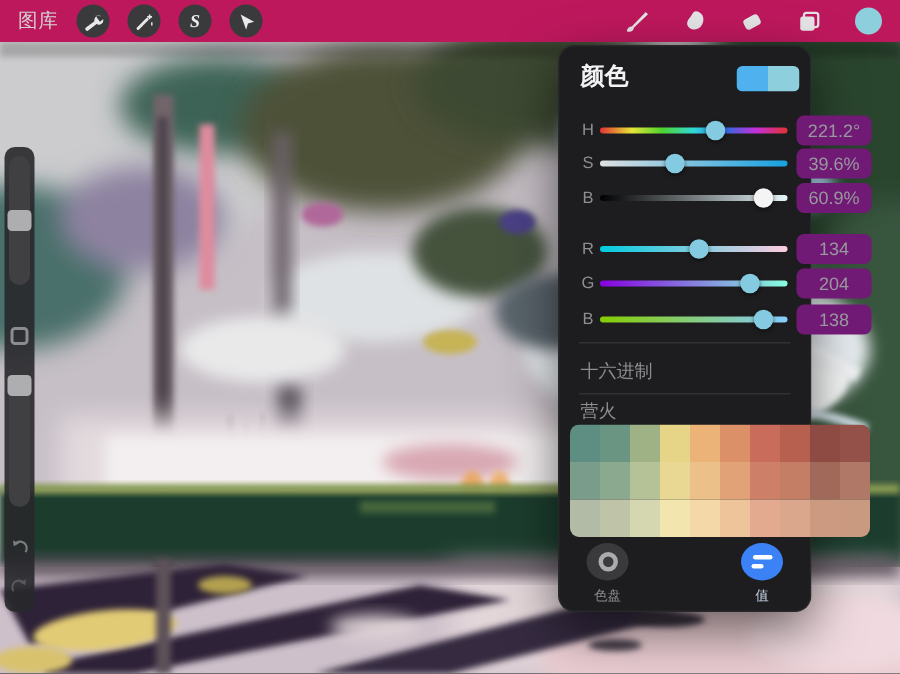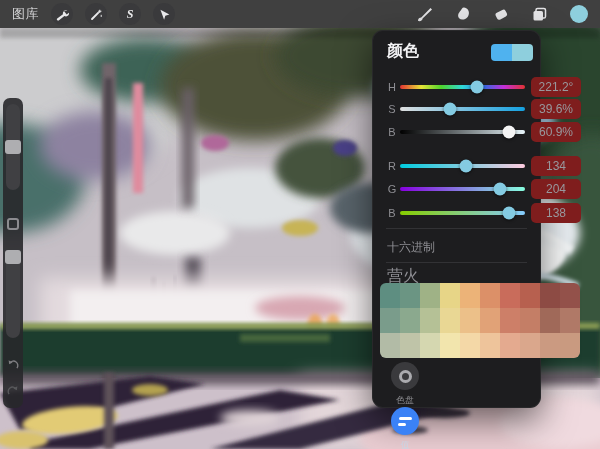--- a/index.html
+++ b/index.html
@@ -1,21 +1,21 @@
 <!DOCTYPE html>
 <html><head>
 <meta charset="utf-8">
 <style>
   * { margin:0; padding:0; box-sizing:border-box; }
   html,body { width:600px; height:449px; background:#161618; overflow:hidden;
     font-family:"Liberation Sans", sans-serif; }
   #app { position:relative; width:600px; height:449px; overflow:hidden; background:#c6bfc6;}
 
   
-  .topbar { position:absolute; left:0; top:0; width:600px; height:28px; background:#404040;
+  .topbar { position:absolute; left:0; top:0; width:600px; height:28px; background:#be185d;
     display:flex; align-items:center; justify-content:space-between; z-index:40; }
   .tb-left { display:flex; align-items:center; gap:12px; padding-left:12px; }
   .tb-right { display:flex; align-items:center; gap:22px; padding-right:12px; }
   .gallery { color:#d2d2d4; font-size:13px; letter-spacing:.5px; cursor:default; }
   .tool-circle { width:22px; height:22px; border-radius:50%; background:#3a3a3c; border:none;
     display:flex; align-items:center; justify-content:center; padding:0; cursor:pointer; }
   .tool-circle svg { display:block; }
   .sel-s { color:#ececee; font-size:12px; font-style:italic; font-family:"Liberation Serif",serif; font-weight:bold; }
   .tb-icon { display:flex; align-items:center; justify-content:center; background:none; border:none; padding:0; cursor:pointer;}
   .color-dot { width:18px; height:18px; border-radius:50%; cursor:pointer; }
@@ -42,42 +42,42 @@
   .panel-title { position:absolute; left:14px; top:10px; color:#f2f2f4; font-size:16px; font-weight:bold; }
   .cur-swatch { position:absolute; right:7px; top:13px; width:42px; height:17px; border-radius:4px;
     overflow:hidden; display:flex; cursor:pointer; }
   .cur-swatch div { flex:1; }
 
   .sl-label { position:absolute; left:13px; width:12px; text-align:center; color:#8e8e93; font-size:11px; }
   .slider { position:absolute; left:27px; width:125px; height:22px; cursor:pointer; }
   .track { position:absolute; left:0; right:0; top:50%; height:4px; transform:translateY(-50%); border-radius:2px; }
   .thumb { position:absolute; top:50%; width:13px; height:13px; border-radius:50%;
     transform:translate(-50%,-50%); box-shadow:0 1px 3px rgba(0,0,0,.6); cursor:pointer; }
-  .vbox { position:absolute; left:158px; width:50px; height:20px; background:#7f1d1d; border-radius:5px;
+  .vbox { position:absolute; left:158px; width:50px; height:20px; background:#701a75; border-radius:5px;
     color:#98989d; font-size:12px; display:flex; align-items:center; justify-content:center; cursor:pointer; }
 
   .g-h  { background:linear-gradient(to right,#e23232,#e7e437 17%,#4ed42c 33%,#2fd9d9 50%,#2f6ae0 67%,#c32fd9 83%,#e23232); }
   .g-s  { background:linear-gradient(to right,#dfdfdf,#14a1e0); }
   .g-b  { background:linear-gradient(to right,#000,#e7f5fa); }
   .g-r  { background:linear-gradient(to right,#00ccdf,#ffccdf); }
   .g-g  { background:linear-gradient(to right,#8600df,#86ffdf); }
   .g-b2 { background:linear-gradient(to right,#86cc00,#86ccff); }
   .t-blue { background:#84cbe2; } .t-white { background:#f4f4f4; }
 
   .divider { position:absolute; left:13px; right:13px; height:1px; background:#323235; }
   .hex-label { position:absolute; left:14px; top:208px; color:#8e8e93; font-size:12px; }
   .hex-box { position:absolute; left:139px; top:204px; width:70px; height:22px; background:#39393c;
     border-radius:5px; color:#98989d; font-size:12px; display:flex; align-items:center; justify-content:center; cursor:pointer;}
-  .pal-name { position:absolute; left:14px; top:235px; color:#8e8e93; font-size:16px; }
+  .pal-name { position:absolute; left:14px; top:235px; color:#8e8e93; font-size:12px; }
   .pal-grid { position:absolute; left:7px; top:252px; width:200px; height:75px; border-radius:6px;
     overflow:hidden; display:flex; flex-direction:column; }
   .pal-row { flex:1; display:flex; }
   .pal-row span { flex:1; cursor:pointer; }
 
-  .tabs { position:absolute; left:9px; right:9px; top:331px; height:42px; display:flex; justify-content:space-between;flex-direction:column; }
+  .tabs { position:absolute; left:9px; right:9px; top:331px; height:42px; display:flex; justify-content:space-between; }
   .tab { width:46px; display:flex; flex-direction:column; align-items:center; gap:4px;
     background:none; border:none; padding:0; cursor:pointer; }
   .tab-circle { width:28px; height:28px; border-radius:50%; background:#3a3a3d;
     display:flex; align-items:center; justify-content:center; }
   .tab.active .tab-circle { background:#3b82f6; }
   .tab-label { font-size:9px; color:#8a8a8e; }
   .tab.active .tab-label { color:#c9d4e4; }
   .ic-disc { width:13px; height:13px; border:3px solid #ababaf; border-radius:50%; }
   .ic-classic { width:11px; height:11px; border-radius:3px; background:#ababaf; }
   .ic-value { display:flex; flex-direction:column; gap:3px; align-items:flex-start; }

